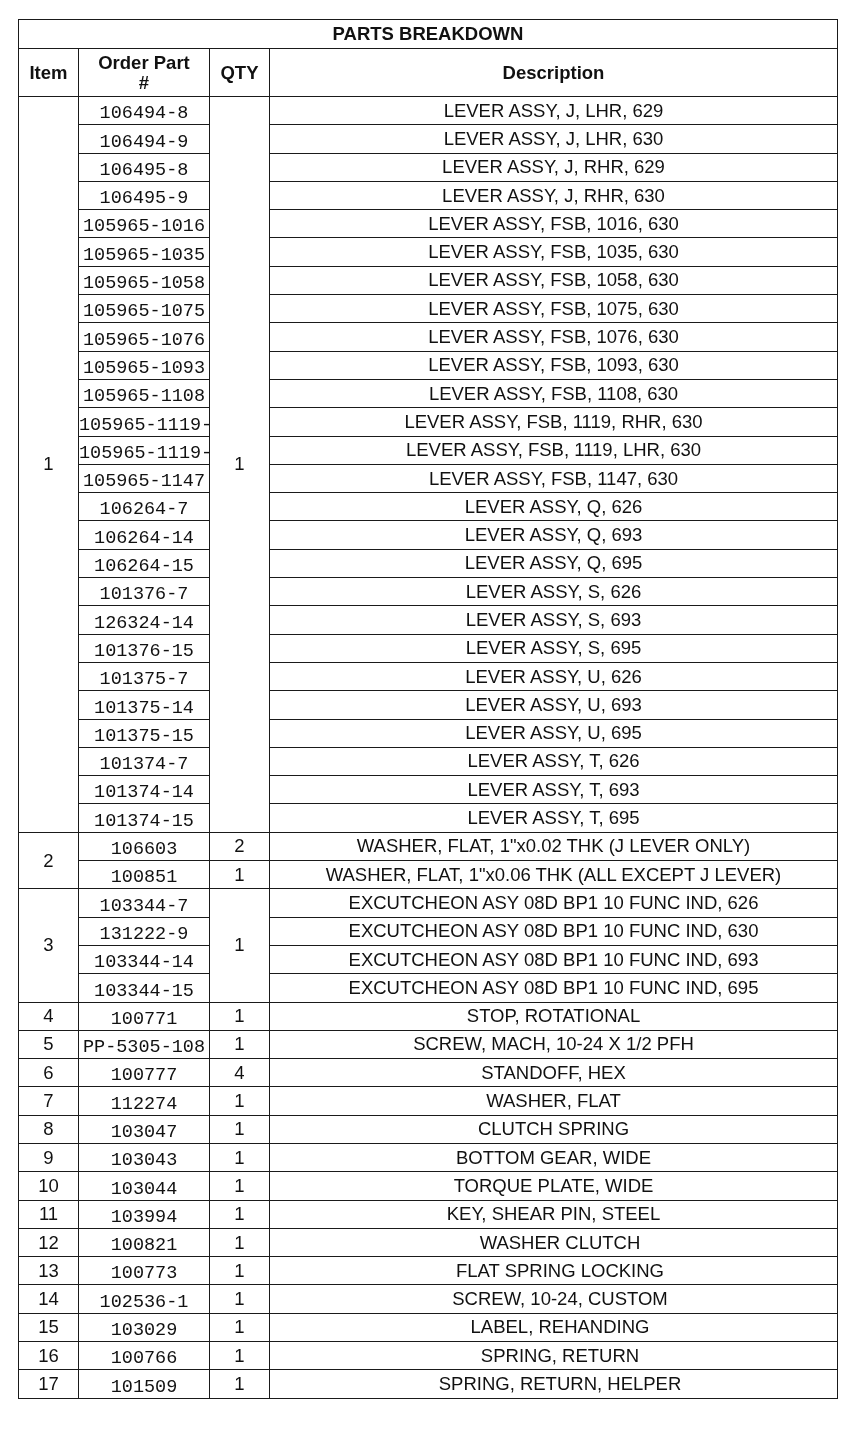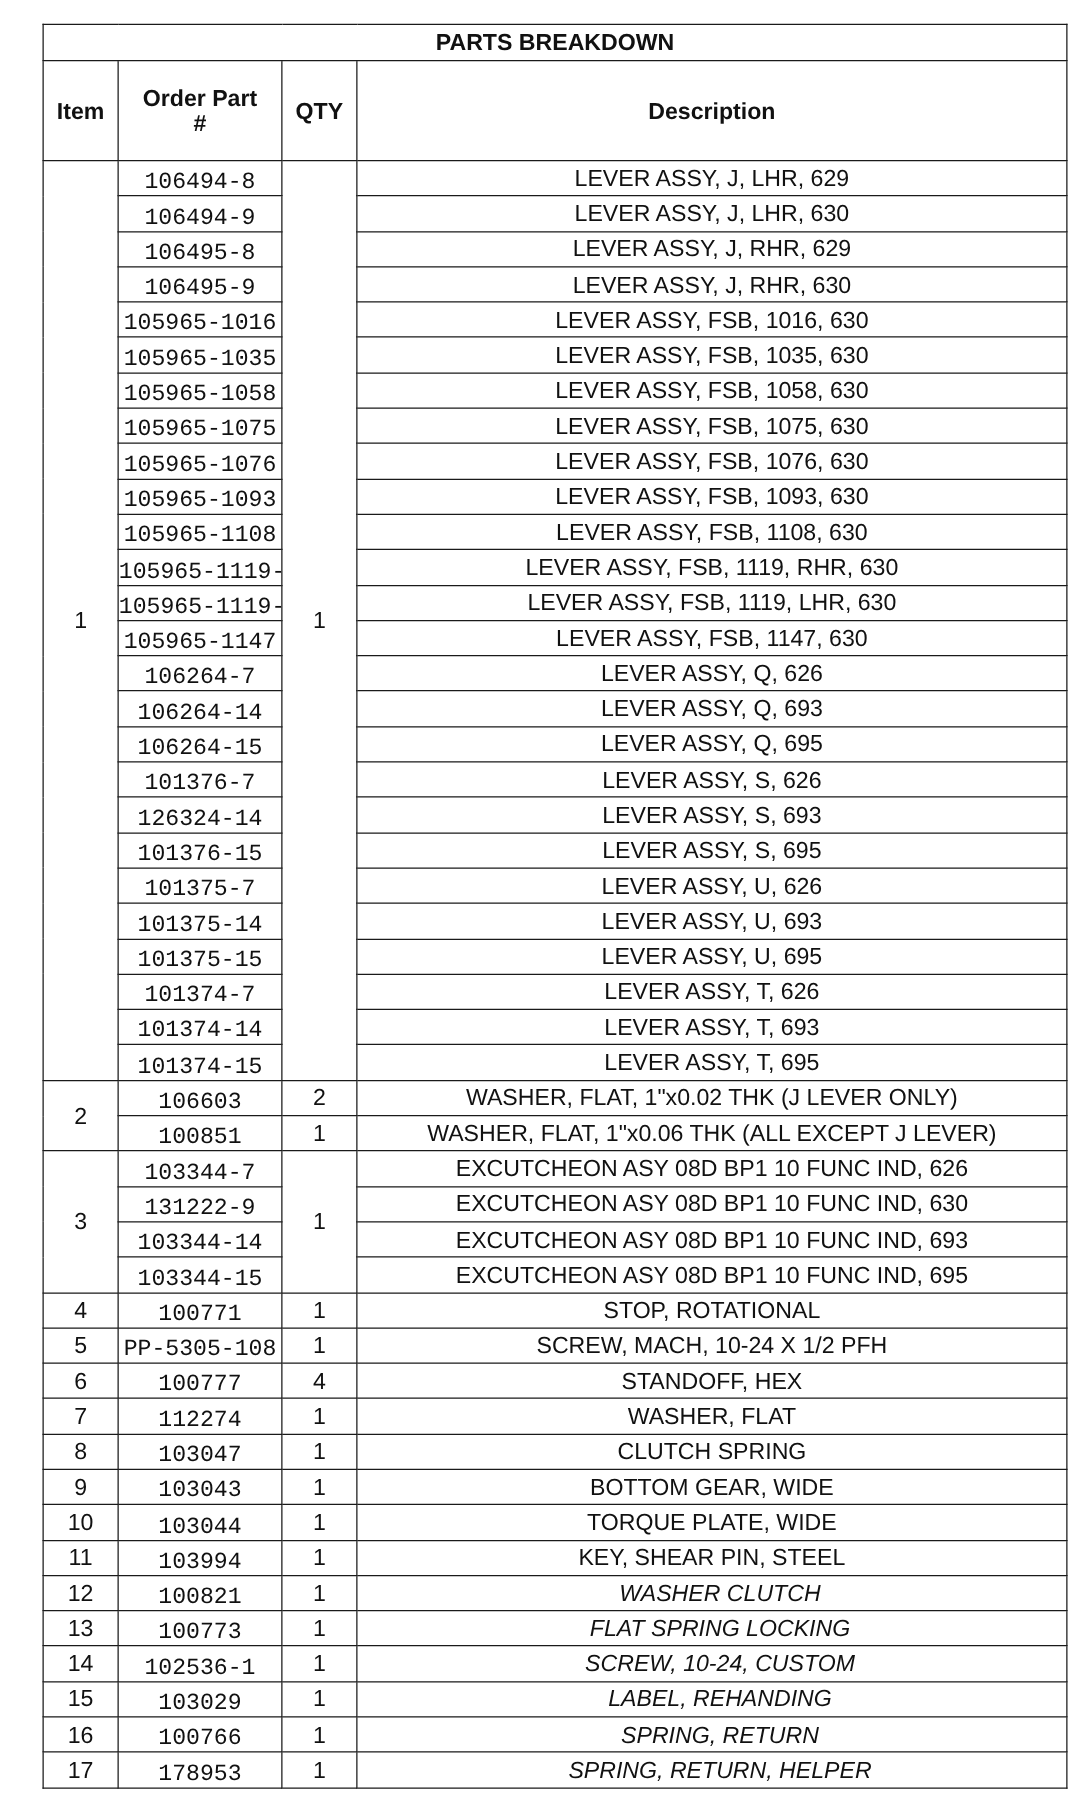--- a/index.html
+++ b/index.html
@@ -1,55 +1,55 @@
 <!DOCTYPE html>
 <html><head>
 <meta charset="utf-8">
 <style>
   html, body { margin:0; padding:0; background:#ffffff; }
   body { width:860px; height:1436px; position:relative; font-family:"Liberation Sans", sans-serif; color:#111; }
   table.parts {
-    position:absolute; left:34px; top:19px;
+    position:absolute; left:18px; top:19px;
     width:819px;
     border-collapse:collapse;
     table-layout:fixed;
   }
   table.parts td, table.parts th {
     border:1.6px solid #1a1a1a;
     padding:0;
     font-size:18.5px;
     line-height:20px;
     overflow:hidden;
     white-space:nowrap;
   }
   .title-row th { height:28px; font-weight:bold; font-size:19px; text-align:center; }
   .head-row th { height:47px; font-weight:bold; font-size:19px; line-height:22px; }
   tbody td { height:27.3px; }
   td.item, td.qty { text-align:center; vertical-align:middle; }
   td.part { text-align:center; vertical-align:bottom; padding-bottom:2px;font-family:Liberation Mono, monospace; }
   td.desc { text-align:center; padding-left:9px; vertical-align:middle; }
-  td.desc.indent { padding-left:13px;font-style:italic; }
+  td.desc.indent { padding-left:13px; }
 </style>
 </head>
 <body>
 
 <table class="parts">
   <colgroup>
     <col style="width:60px">
       <col style="width:131px">
       <col style="width:60px">
       <col style="width:568px">
   </colgroup>
   <thead>
     <tr class="title-row">
       <th colspan="4">PARTS BREAKDOWN</th>
     </tr>
     <tr class="head-row">
       <th>Item</th>
-      <th style="white-space:normal;padding:16px 18px;">Order Part #</th>
+      <th style="white-space:normal;padding:0 18px;">Order Part #</th>
       <th>QTY</th>
       <th>Description</th>
     </tr>
   </thead>
   <tbody id="tbody">
       <tr>
         <td class="item" rowspan="26">1</td>
         <td class="part">106494-8</td>
         <td class="qty" rowspan="26">1</td>
         <td class="desc">LEVER ASSY, J, LHR, 629</td>
@@ -256,18 +256,18 @@
         <td class="desc indent">LABEL, REHANDING</td>
       </tr>
       <tr>
         <td class="item">16</td>
         <td class="part">100766</td>
         <td class="qty">1</td>
         <td class="desc indent">SPRING, RETURN</td>
       </tr>
       <tr>
         <td class="item">17</td>
-        <td class="part">178953</td>
+        <td class="part">101509</td>
         <td class="qty">1</td>
         <td class="desc indent">SPRING, RETURN, HELPER</td>
       </tr>
     </tbody>
 </table>
 
 </body></html>

